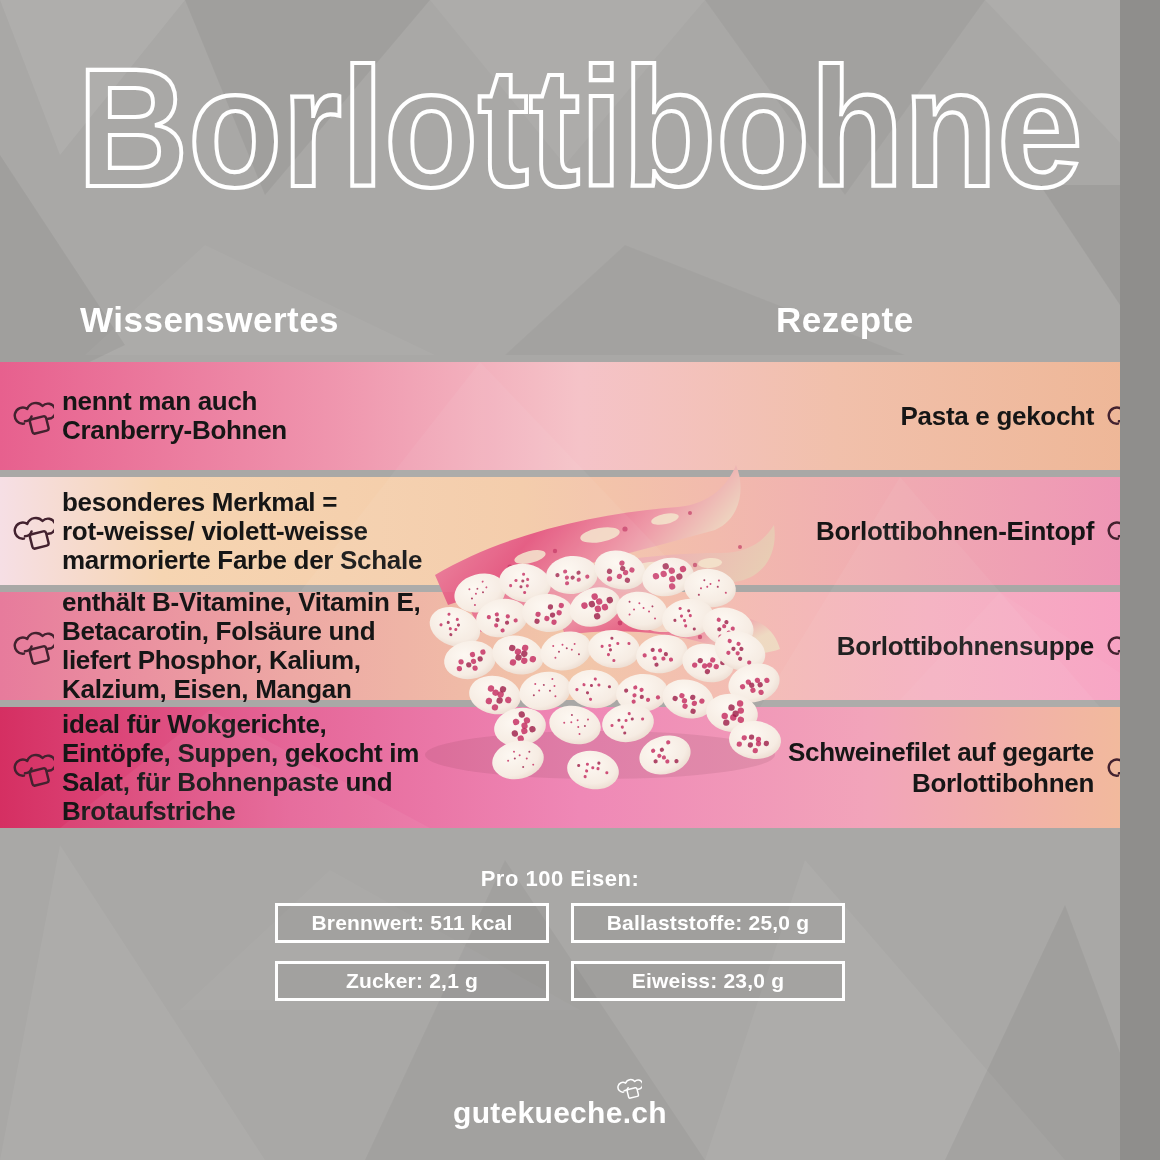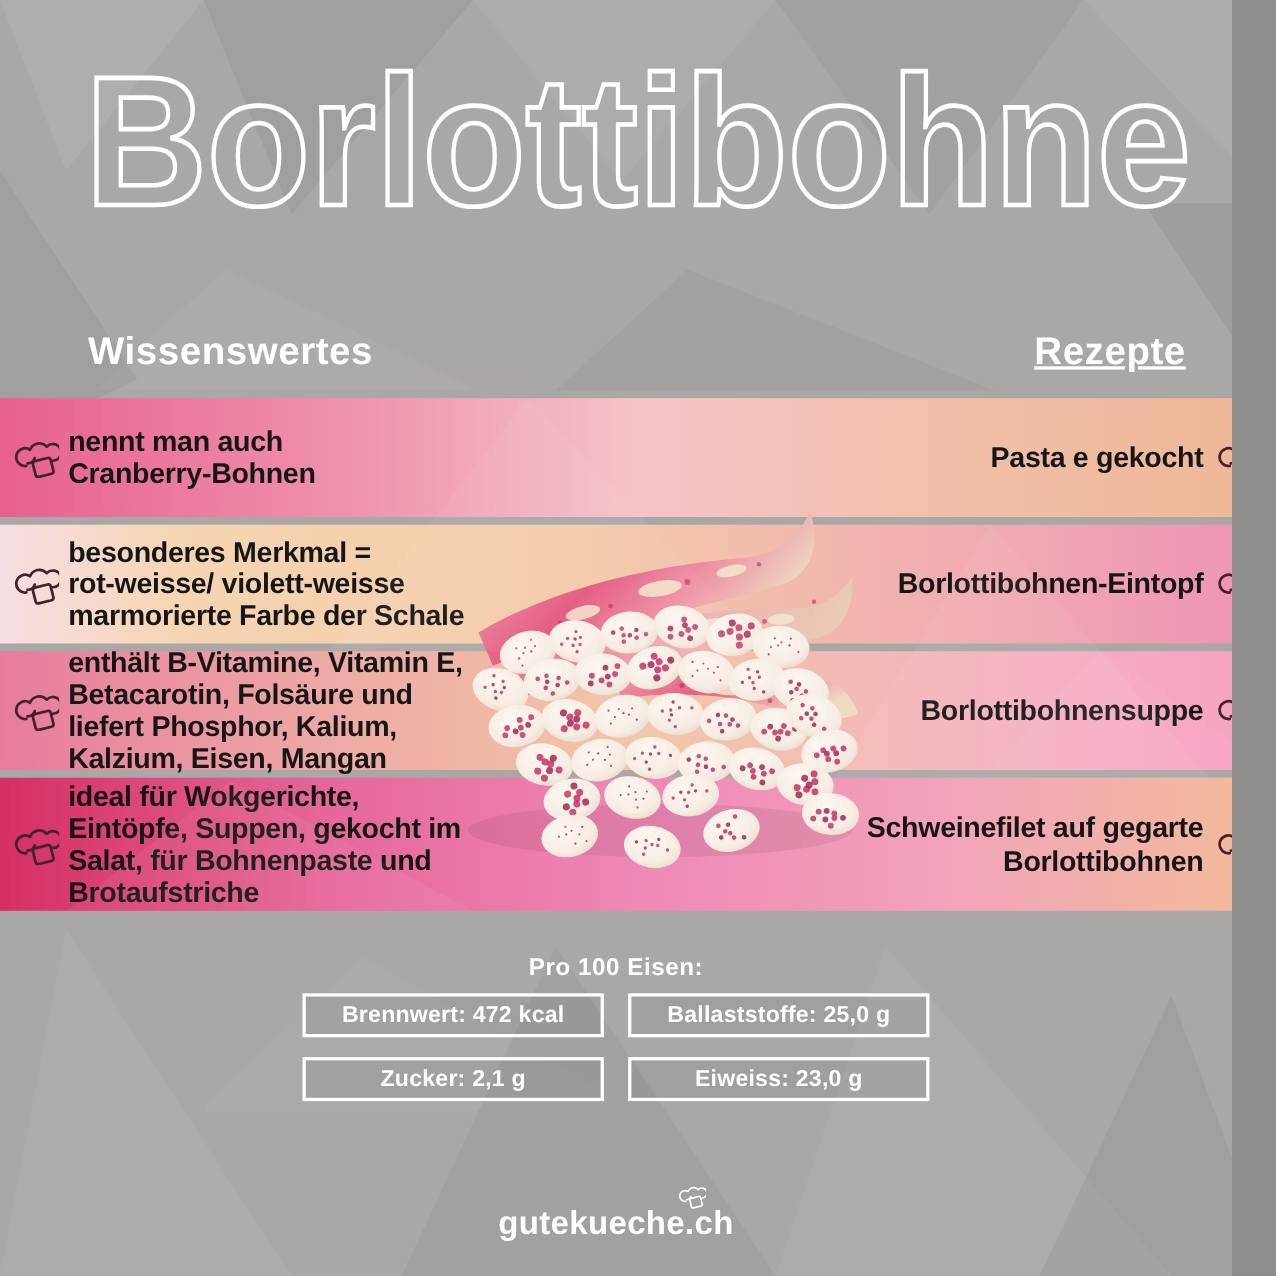--- a/index.html
+++ b/index.html
@@ -6,21 +6,21 @@
   .stage{
     position:relative;width:1120px;height:1160px;overflow:hidden;
     background:#a9a8a6;
     font-family:"Liberation Sans","DejaVu Sans",sans-serif;
   }
   svg.bg{position:absolute;inset:0;z-index:0;}
   svg.title-svg{position:absolute;top:0;left:0;z-index:2;}
   .col-headers{position:absolute;top:300px;left:0;width:100%;z-index:2;}
   .hdr{position:absolute;color:#ffffff;font-size:35px;font-weight:bold;letter-spacing:0.5px;}
   .hdr-left{left:80px;top:0;}
-  .hdr-right{left:756px;width:322px;top:0;text-align:right;text-decoration:underline;}
+  .hdr-right{left:776px;width:322px;top:0;text-align:left;}
 
   .band{position:absolute;left:0;width:1160px;z-index:1;}
   .band1{top:362px;height:108px;background:linear-gradient(90deg,#e7608e 0%,#ef94ad 28%,#f5c3c8 50%,#f1c0ab 72%,#eeb695 100%);}
   .band2{top:477px;height:108px;background:linear-gradient(90deg,#f6dfe5 0%,#f6d5b2 14%,#f4cba8 45%,#f0aab2 78%,#ee92b6 100%);}
   .band3{top:592px;height:108px;background:linear-gradient(90deg,#e77b9c 0%,#eda8a4 25%,#f2c7a9 50%,#f5b0c0 80%,#f8a0c4 100%);}
   .band4{top:707px;height:121px;background:linear-gradient(90deg,#d52f62 0%,#e56698 25%,#ef88b6 50%,#f2a4ba 75%,#f2bd98 100%);}
 
   .hat{position:absolute;top:50%;transform:translateY(-50%);width:42px;height:38px;color:#43222f;}
   .hat-left{left:12px;}
   .hat-right{right:12px;}
@@ -580,21 +580,21 @@
   <svg class="facet-overlay" width="1160" height="1160">
     <polygon points="480,362 700,592 300,592" fill="#ffffff" opacity="0.05"></polygon>
     <polygon points="900,477 1100,707 760,707" fill="#ffffff" opacity="0.05"></polygon>
     <polygon points="210,710 430,828 60,828" fill="#ffffff" opacity="0.05"></polygon>
     <polygon points="1000,592 1160,700 900,700" fill="#ffffff" opacity="0.04"></polygon>
   </svg>
 
   <div class="nutrition">
     <div class="nut-heading">Pro 100 Eisen:</div>
     <div class="nrow nrow1">
-      <div class="nut-box">Brennwert: 472 kcal</div>
+      <div class="nut-box">Brennwert: 511 kcal</div>
       <div class="nut-box">Ballaststoffe: 25,0 g</div>
     </div>
     <div class="nrow nrow2">
       <div class="nut-box">Zucker: 2,1 g</div>
       <div class="nut-box">Eiweiss: 23,0 g</div>
     </div>
   </div>
 
   <div class="footer">
     <span>gutekueche</span><span class="dotwrap"><svg class="foothat">

